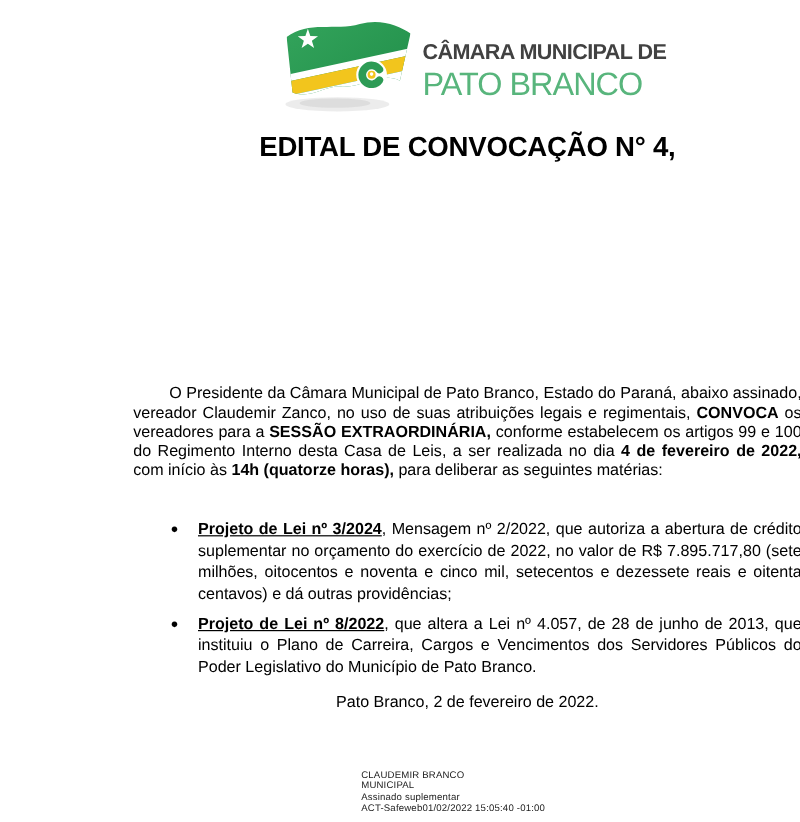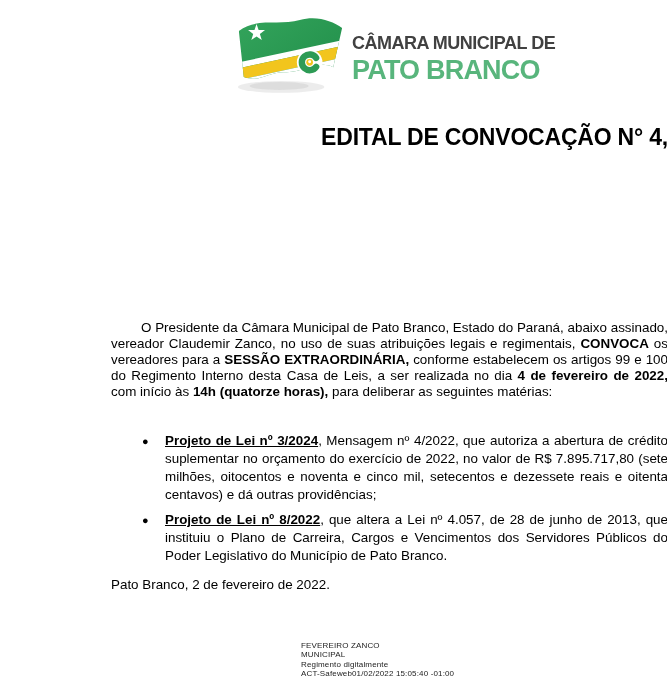--- a/index.html
+++ b/index.html
@@ -26,35 +26,35 @@
   .logo-text { margin-left: 4px; margin-top: 21px; }
   .org-line {
     font-size: 18px;
     font-weight: bold;
     letter-spacing: -0.5px;
     color: #414141;
     white-space: nowrap;
   }
   .org-name {
     font-size: 27px;
-    font-weight: bold;
+    font-weight: normal;
     letter-spacing: -0.8px;
     color: #58b57c;
     margin-top: 1px;
     white-space: nowrap;
   }
 
   
   .title {
     position: absolute;
     left: 63px;
-    top: 124px;
+    top: 109px;
     width: 557px;
     margin: 0;
-    text-align: right;
+    text-align: center;
     font-size: 23px;
     line-height: 27px;
     font-weight: bold;
     letter-spacing: -0.2px;
     color: #000;
   }
 
   
   .intro {
     position: absolute;
@@ -93,21 +93,21 @@
   .u { text-decoration: underline; }
 
   .dateline {
     position: absolute;
     left: 63px;
     top: 576px;
     width: 557px;
     margin: 0;
     font-size: 13.4px;
     line-height: 18px;
-    text-align: left;
+    text-align: center;
   }
 
   
   .signature {
     position: absolute;
     left: 253px;
     top: 641px;
     font-size: 8px;
     line-height: 9.4px;
     letter-spacing: 0.15px;
@@ -155,30 +155,30 @@
 
   <h1 class="title">
     <span>EDITAL DE CONVOCAÇÃO N° 4,</span><br>
   </h1>
 
   <p class="intro"><span>O Presidente da Câmara Municipal de Pato Branco, Estado do Paraná, abaixo assinado, vereador Claudemir Zanco, no uso de suas atribuições legais e regimentais, </span><b>CONVOCA</b><span> os vereadores para a </span><b>SESSÃO EXTRAORDINÁRIA,</b><span> conforme estabelecem os artigos 99 e 100 do Regimento Interno desta Casa de Leis, a ser realizada no dia </span><b>4 de fevereiro de 2022,</b><span> com início às </span><b>14h (quatorze horas),</b><span> para deliberar as seguintes matérias:</span></p>
 
   <div class="bullets">
     <div class="item">
       <span class="bullet">●</span>
-      <b class="u">Projeto de Lei nº 3/2024</b><span>, Mensagem nº 4/2022, que autoriza a abertura de crédito suplementar no orçamento do exercício de 2022, no valor de R$ 7.895.717,80 (sete milhões, oitocentos e noventa e cinco mil, setecentos e dezessete reais e oitenta centavos) e dá outras providências;</span>
+      <b class="u">Projeto de Lei nº 3/2024</b><span>, Mensagem nº 2/2022, que autoriza a abertura de crédito suplementar no orçamento do exercício de 2022, no valor de R$ 7.895.717,80 (sete milhões, oitocentos e noventa e cinco mil, setecentos e dezessete reais e oitenta centavos) e dá outras providências;</span>
     </div>
     <div class="item">
       <span class="bullet">●</span>
       <b class="u">Projeto de Lei nº 8/2022</b><span>, que altera a Lei nº 4.057, de 28 de junho de 2013, que instituiu o Plano de Carreira, Cargos e Vencimentos dos Servidores Públicos do Poder Legislativo do Município de Pato Branco.</span>
     </div>
   </div>
 
   <p class="dateline">Pato Branco, 2 de fevereiro de 2022.</p>
 
   <div class="signature">
-    <div>FEVEREIRO ZANCO</div>
+    <div>CLAUDEMIR BRANCO</div>
     <div>MUNICIPAL</div>
-    <div>Regimento digitalmente</div>
+    <div>Assinado suplementar</div>
     <div>ACT-Safeweb01/02/2022 15:05:40 -01:00</div>
   </div>
 
 </div>
 
 </body></html>

